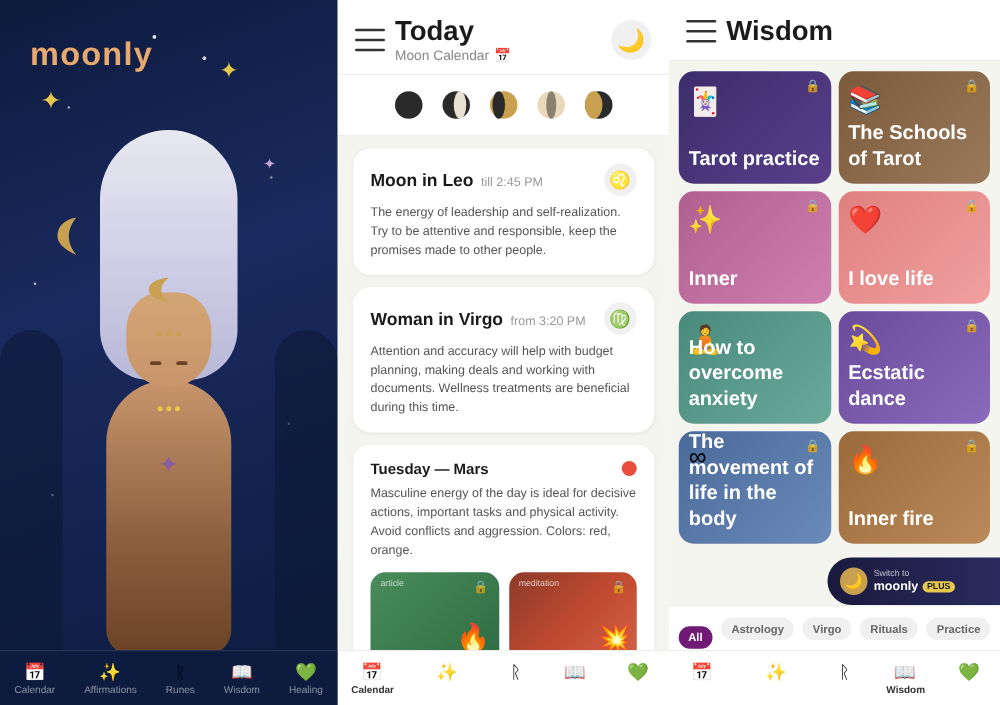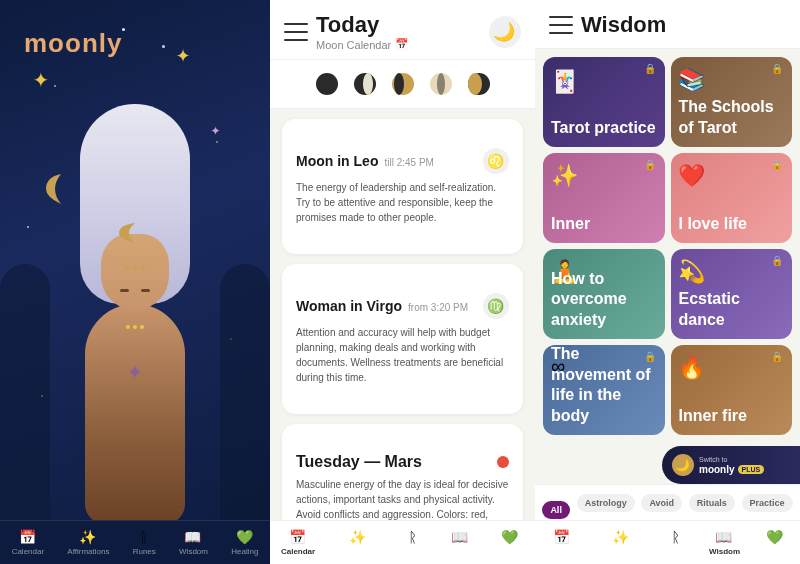--- a/index.html
+++ b/index.html
@@ -218,21 +218,21 @@
       flex: 1;
       overflow-y: auto;
       padding: 10px 12px;
       display: flex;
       flex-direction: column;
       gap: 10px;
     }
     .content-card {
       background: #fff;
       border-radius: 14px;
-      padding: 29px 14px;
+      padding: 12px 14px;
       box-shadow: 0 1px 4px rgba(0,0,0,0.06);
     }
     .card-header {
       display: flex;
       align-items: center;
       justify-content: space-between;
       margin-bottom: 6px;
     }
     .card-title-row {
       display: flex;
@@ -263,21 +263,21 @@
       color: #555;
       line-height: 1.5;
     }
     .tuesday-header {
       display: flex;
       align-items: center;
       justify-content: space-between;
       margin-bottom: 6px;
     }
     .tuesday-title {
-      font-size: 16px;
+      font-size: 12px;
       font-weight: 700;
       color: #1a1a1a;
     }
     .red-dot {
       width: 12px;
       height: 12px;
       background: #e74c3c;
       border-radius: 50%;
     }
     .articles-row {
@@ -746,21 +746,21 @@
       <div style="display:flex;align-items:center;gap:3px;">
         <span style="font-size:10px;font-weight:700;color:#fff;">moonly</span>
         <span style="background:#e8c84a;color:#1a1a2e;border-radius:6px;padding:1px 4px;font-size:7px;font-weight:800;">PLUS</span>
       </div>
     </div>
   </div>
 
   <div class="right-filter-row">
     <div class="filter-chip active">All</div>
     <div class="filter-chip inactive">Astrology</div>
-    <div class="filter-chip inactive">Avoid</div>
+    <div class="filter-chip inactive">Virgo</div>
     <div class="filter-chip inactive">Rituals</div>
     <div class="filter-chip inactive">Practice</div>
   </div>
 
   <div class="right-bottom-nav">
     <div class="nav-item">
       <span style="font-size:14px;">📅</span>
       <span class="nav-label">Calendar</span>
     </div>
     <div class="nav-item">

